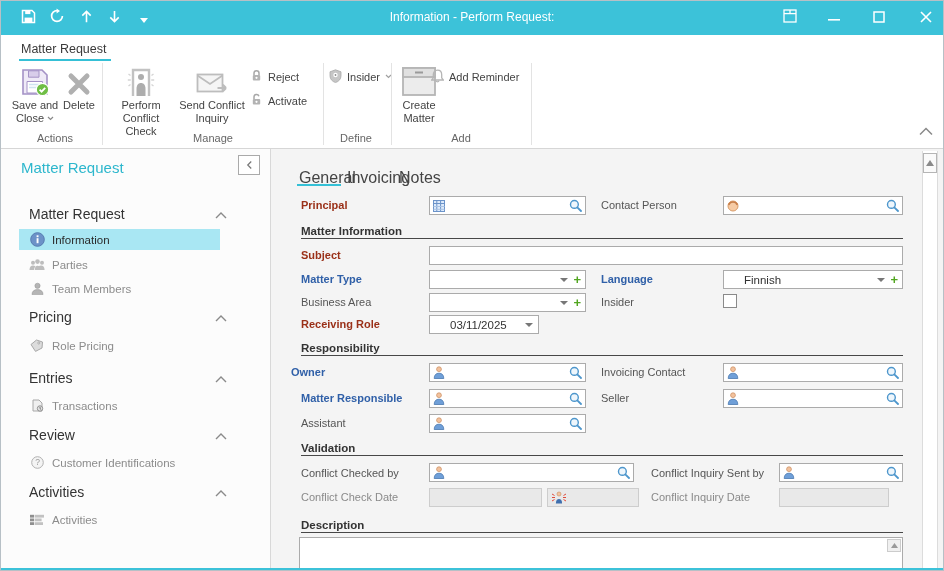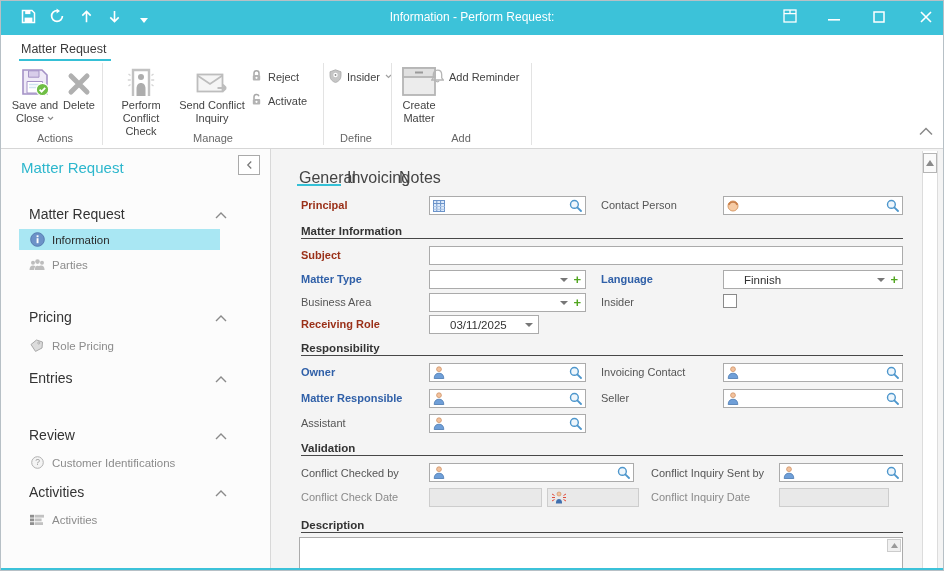--- a/index.html
+++ b/index.html
@@ -266,20 +266,29 @@
       <span class="nico">
           <svg width="17" height="13" viewBox="0 0 17 13" fill="#bdbdbd">
             <circle cx="4" cy="4.7" r="2"></circle>
             <circle cx="13" cy="4.7" r="2"></circle>
             <circle cx="8.5" cy="3.6" r="2.3"></circle>
             <path d="M.5 12c0-3 1.6-4.4 3.5-4.4 1 0 1.9.4 2.5 1-.9 1-1.4 2.1-1.4 3.4zM11 12c0-1.3-.5-2.4-1.4-3.4.6-.6 1.5-1 2.5-1 1.9 0 3.5 1.4 3.5 4.4zM5.8 12c0-2.8 1.1-4.2 2.7-4.2s2.7 1.4 2.7 4.2z"></path>
           </svg>
         </span>
       <span>Parties</span>
     </div>
+    <div class="nav-item" style="top:129px">
+      <span class="nico">
+          <svg width="13" height="13" viewBox="0 0 13 13">
+            <circle cx="6.5" cy="3.8" r="2.6" fill="#b5b5b5" stroke="#999" stroke-width="0.6"></circle>
+            <path d="M1 12.6c0-3.4 2.2-5 5.5-5s5.5 1.6 5.5 5z" fill="#b5b5b5" stroke="#999" stroke-width="0.6"></path>
+          </svg>
+        </span>
+      <span>Team Members</span>
+    </div>
 
     <div class="nav-head" style="top:160px">Pricing</div>
     <div class="nav-chev" style="top:166px">
         <svg width="12" height="7" viewBox="0 0 12 7">
           <path d="M1 6 6 1l5 5" fill="none" stroke="#8a8a8a" stroke-width="1.4"></path>
         </svg>
       </div>
     <div class="nav-item" style="top:186px">
       <span class="nico">
           <svg width="14" height="13" viewBox="0 0 14 13">
@@ -289,20 +298,30 @@
         </span>
       <span>Role Pricing</span>
     </div>
 
     <div class="nav-head" style="top:221px">Entries</div>
     <div class="nav-chev" style="top:227px">
         <svg width="12" height="7" viewBox="0 0 12 7">
           <path d="M1 6 6 1l5 5" fill="none" stroke="#8a8a8a" stroke-width="1.4"></path>
         </svg>
       </div>
+    <div class="nav-item" style="top:246px">
+      <span class="nico">
+          <svg width="13" height="13" viewBox="0 0 13 13">
+            <path d="M2 1h6l3 3v8H2z" fill="#efefef" stroke="#a8a8a8"></path>
+            <circle cx="9" cy="9.5" r="2.7" fill="#e4e4e4" stroke="#909090"></circle>
+            <path d="M9 8v1.6l1.1.8" stroke="#707070" fill="none"></path>
+          </svg>
+        </span>
+      <span>Transactions</span>
+    </div>
 
     <div class="nav-head" style="top:278px">Review</div>
     <div class="nav-chev" style="top:284px">
         <svg width="12" height="7" viewBox="0 0 12 7">
           <path d="M1 6 6 1l5 5" fill="none" stroke="#8a8a8a" stroke-width="1.4"></path>
         </svg>
       </div>
     <div class="nav-item" style="top:303px">
       <span class="nico">
           <svg width="13" height="13" viewBox="0 0 13 13">
@@ -403,21 +422,21 @@
 
   <div class="lbl req" style="left:300px;top:317px">Receiving Role</div>
   <div class="fld" style="left:428px;top:314px;width:110px">
     <span class="val">03/11/2025</span>
     <span class="dd"></span>
   </div>
 
   <div class="sect" style="left:300px;top:341px">Responsibility</div>
   <div class="rule" style="left:300px;top:354px;width:602px"></div>
 
-  <div class="lbl blu" style="left:300px;top:365px">Owner</div>
+  <div class="lbl blu" style="left:290px;top:365px">Owner</div>
   <div class="fld" style="left:428px;top:362px;width:157px">
     <span class="ic">
         <svg width="12" height="13" viewBox="0 0 12 13">
           <circle cx="6" cy="3.2" r="2.4" fill="#f2c29e" stroke="#cf9468" stroke-width="0.8"></circle>
           <path d="M1.2 12.5c0-3.6 1.9-5.3 4.8-5.3s4.8 1.7 4.8 5.3z" fill="#6f9fd8" stroke="#4a79b0" stroke-width="0.8"></path>
         </svg>
       </span>
     <span class="mag">
         <svg width="13" height="13" viewBox="0 0 13 13">
           <circle cx="5.4" cy="5.4" r="3.9" fill="#eef6fc" stroke="#4d96cc" stroke-width="1.4"></circle>

